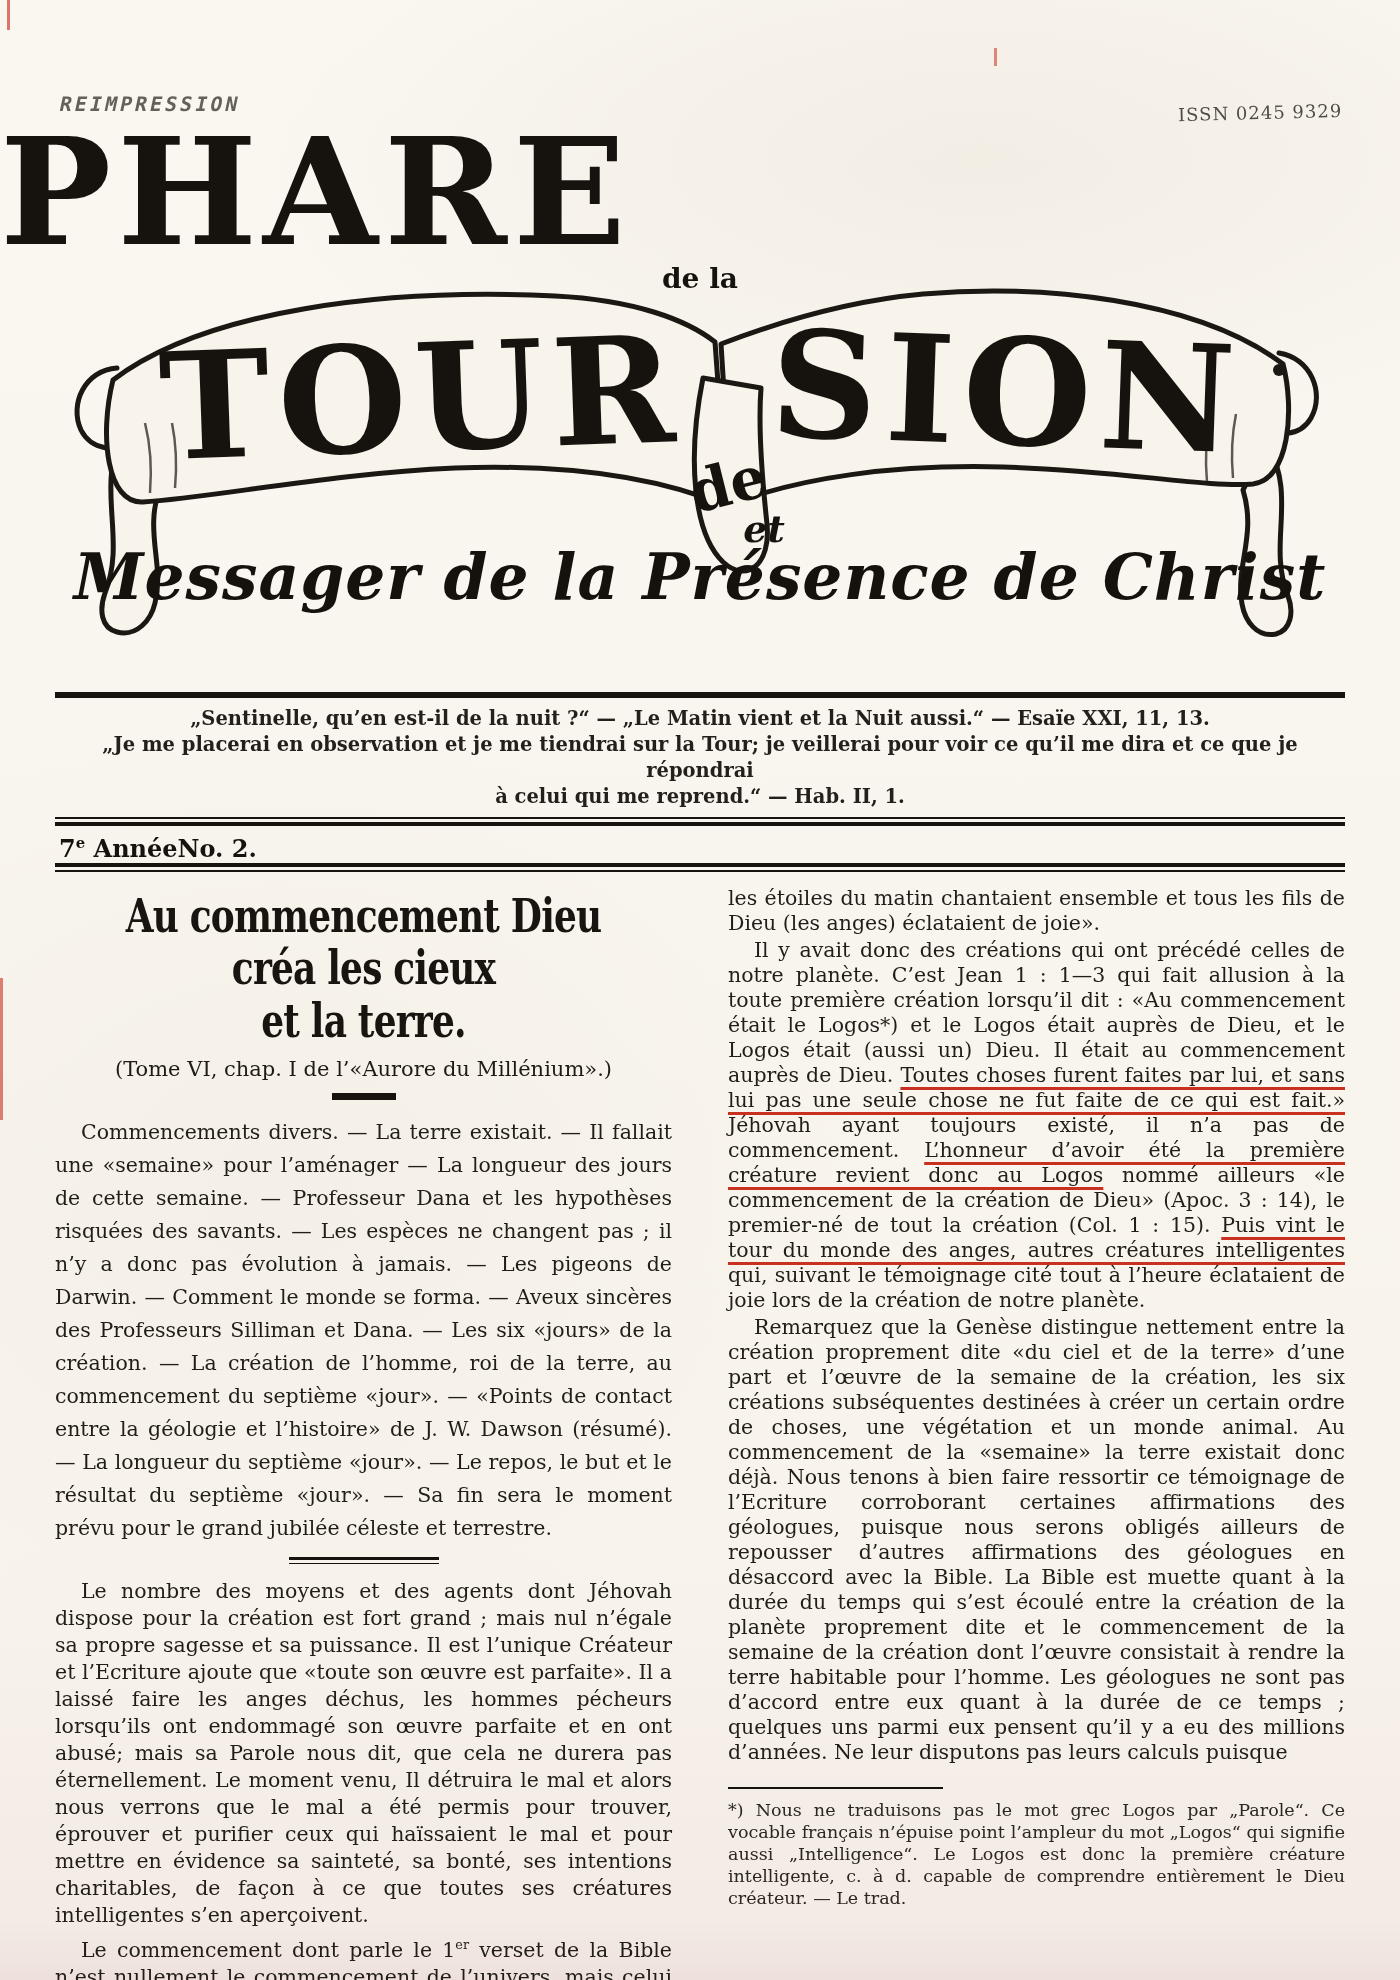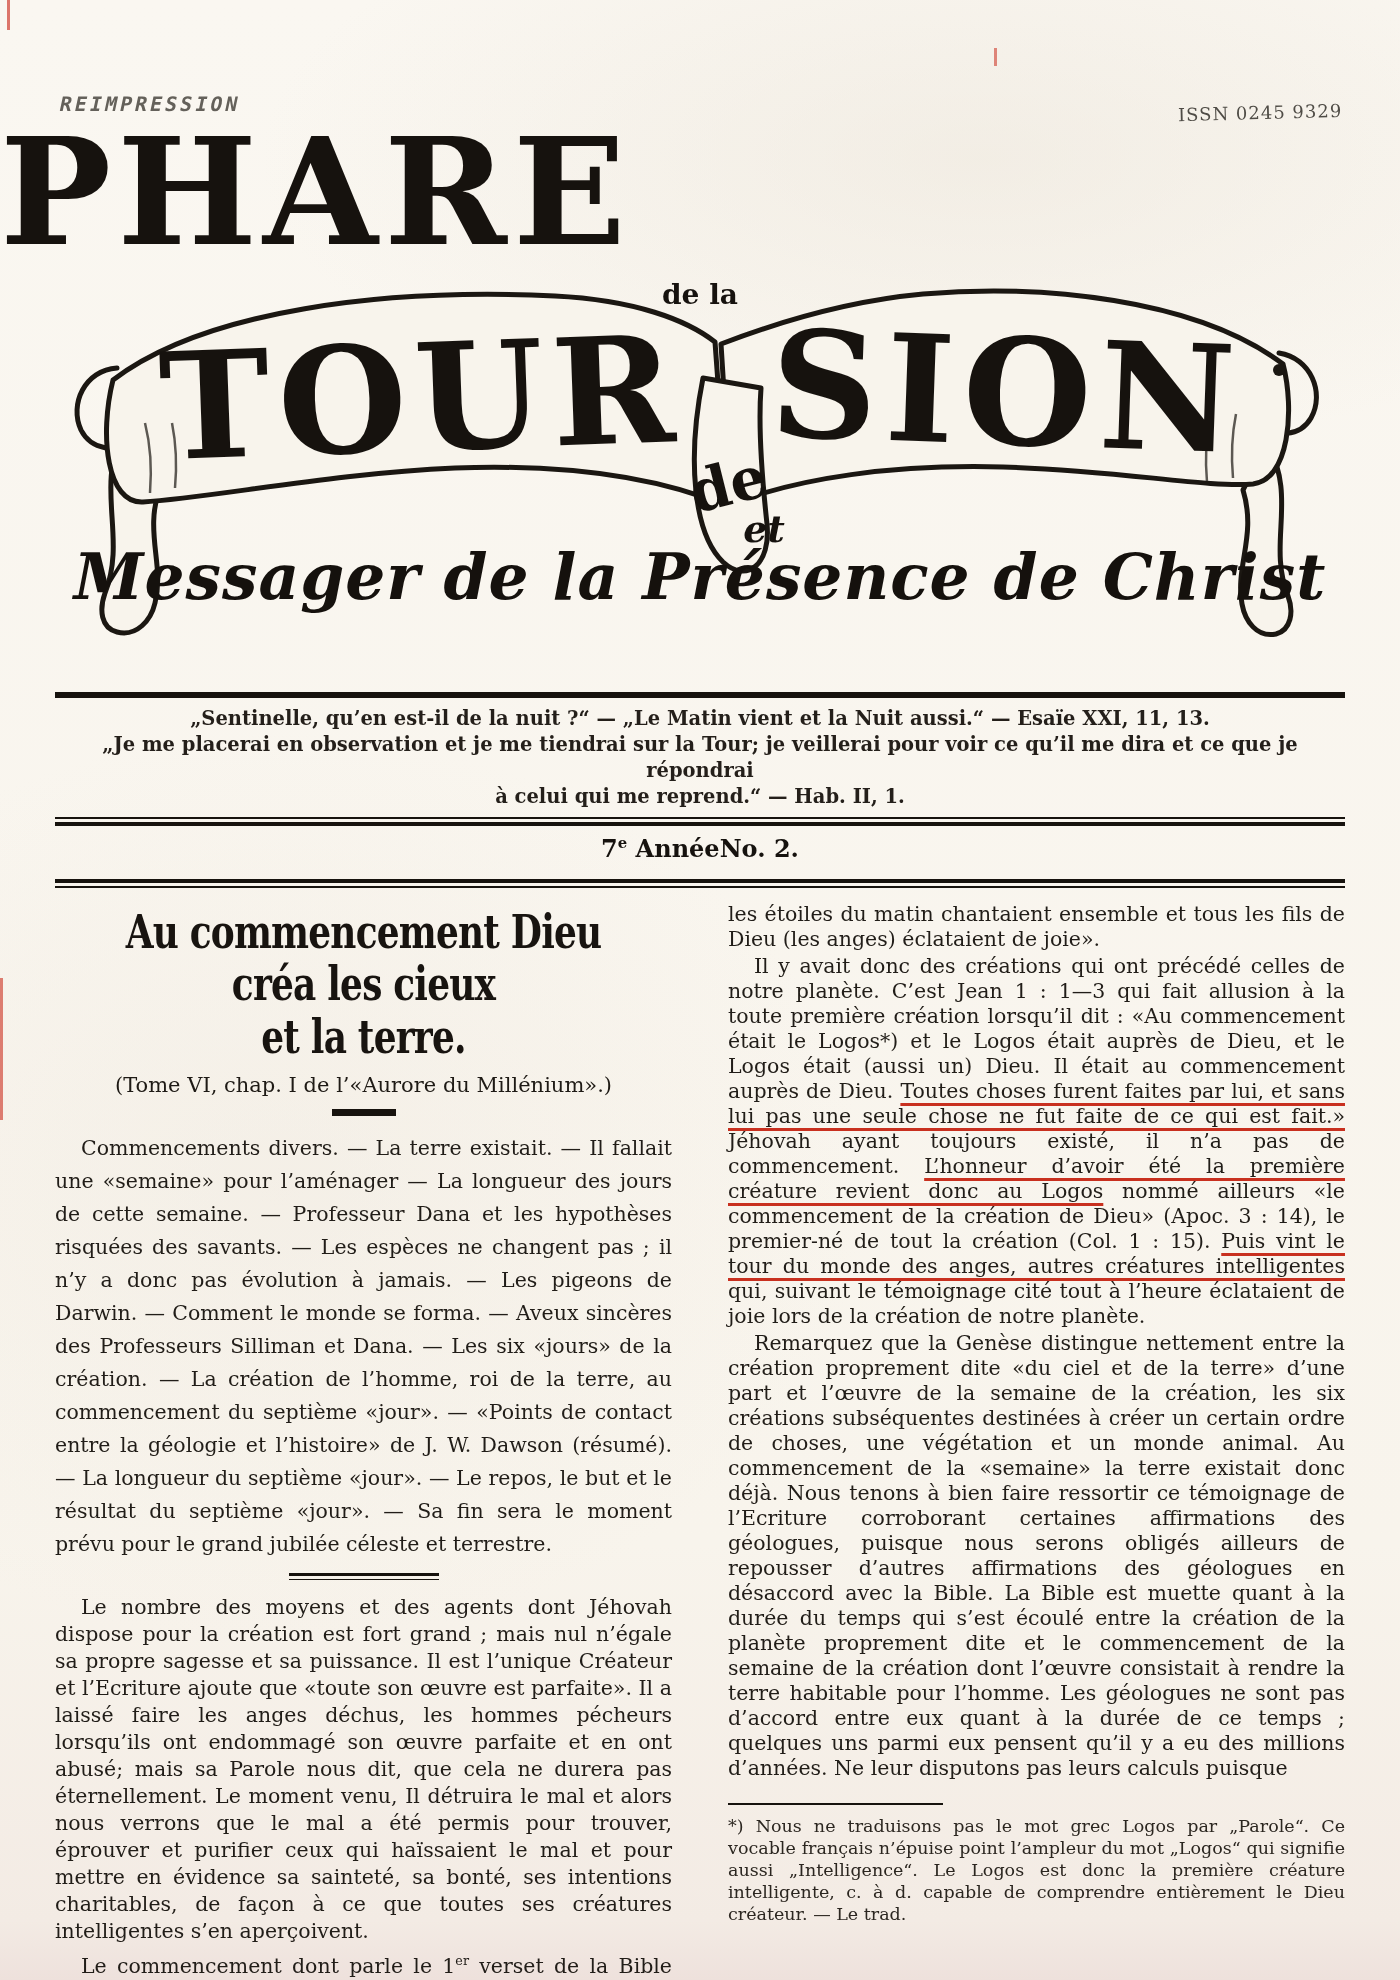--- a/index.html
+++ b/index.html
@@ -32,42 +32,42 @@
     transform:rotate(-1.5deg);
   }
 
   
   .phare{
     position:absolute; top:118px; left:0; width:100%;
     text-align:left; font-weight:bold; font-size:148px; line-height:1;
     letter-spacing:6px; color:#16120e; font-family:"DejaVu Serif", serif;
   }
   .dela{
-    position:absolute; top:278px; left:0; width:100%;
+    position:absolute; top:262px; left:0; width:100%;
     text-align:center; font-weight:bold; font-size:28px; color:#16120e;
   }
   .ribbon{ position:absolute; top:238px; left:55px; width:1290px; height:430px; }
   .banner-word{ font-family:"DejaVu Serif", serif; font-weight:bold; font-size:148px; letter-spacing:8px; fill:#16120e; }
   .banner-de{ font-family:"DejaVu Serif", serif; font-weight:bold; font-size:58px; fill:#16120e; }
   .et{
     position:absolute; top:506px; left:50%; transform:translateX(-50%) translateX(64px);
     font-style:italic; font-weight:bold; font-size:38px; color:#16120e;
   }
   .messager{
     position:absolute; top:540px; left:0; width:100%;
     text-align:center; font-style:italic; font-weight:bold; font-size:63px;
     letter-spacing:1px; color:#15110d;
   }
 
   
   .flow{ position:absolute; top:692px; left:55px; width:1290px; }
   .heavy-rule{ height:6px; background:#17130e; }
   .epigraph{ margin-top:8px; text-align:center; font-weight:bold; font-size:19.5px; line-height:26px; color:#241f1a; }
   .dr-top{ margin-top:7px; border-top:2px solid #17130e; border-bottom:4px solid #17130e; height:9px; }
-  .issue-bar{ display:flex; justify-content:center; align-items:baseline; padding:8px 4px 16px; font-weight:bold; font-size:24px; color:#16120e; }
+  .issue-bar{ display:flex; justify-content:flex-start; align-items:baseline; padding:8px 4px 0; font-weight:bold; font-size:24px; color:#16120e; }
   .issue-bar .center{ font-size:23px; letter-spacing:0.5px; }
   .issue-bar sup{ font-size:0.62em; }
   .dr-bot{ border-top:4px solid #17130e; border-bottom:2px solid #17130e; height:9px; }
 
   .columns{ display:flex; gap:56px; margin-top:14px; }
   .col{ width:617px; }
 
   .article-title{
     text-align:center; font-weight:bold; font-size:46px; line-height:1.14;
     color:#181410; transform:scaleX(0.78); transform-origin:center top;

